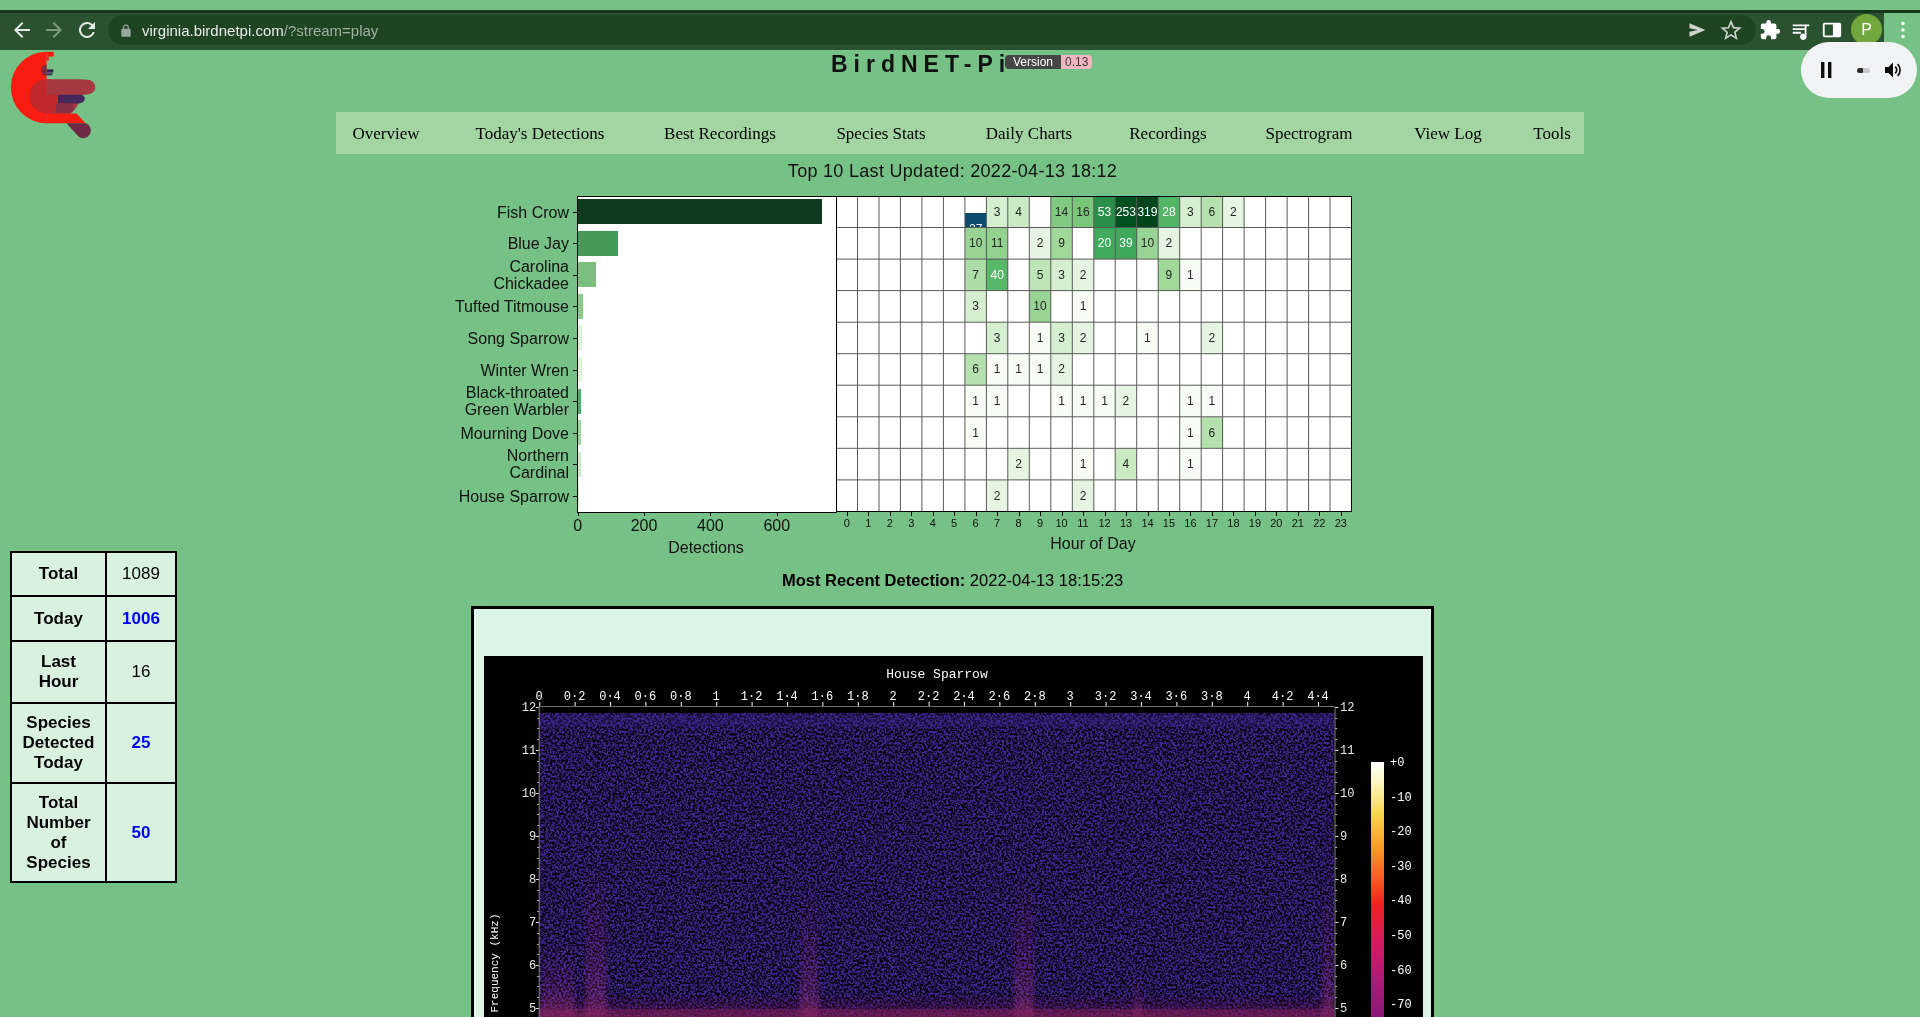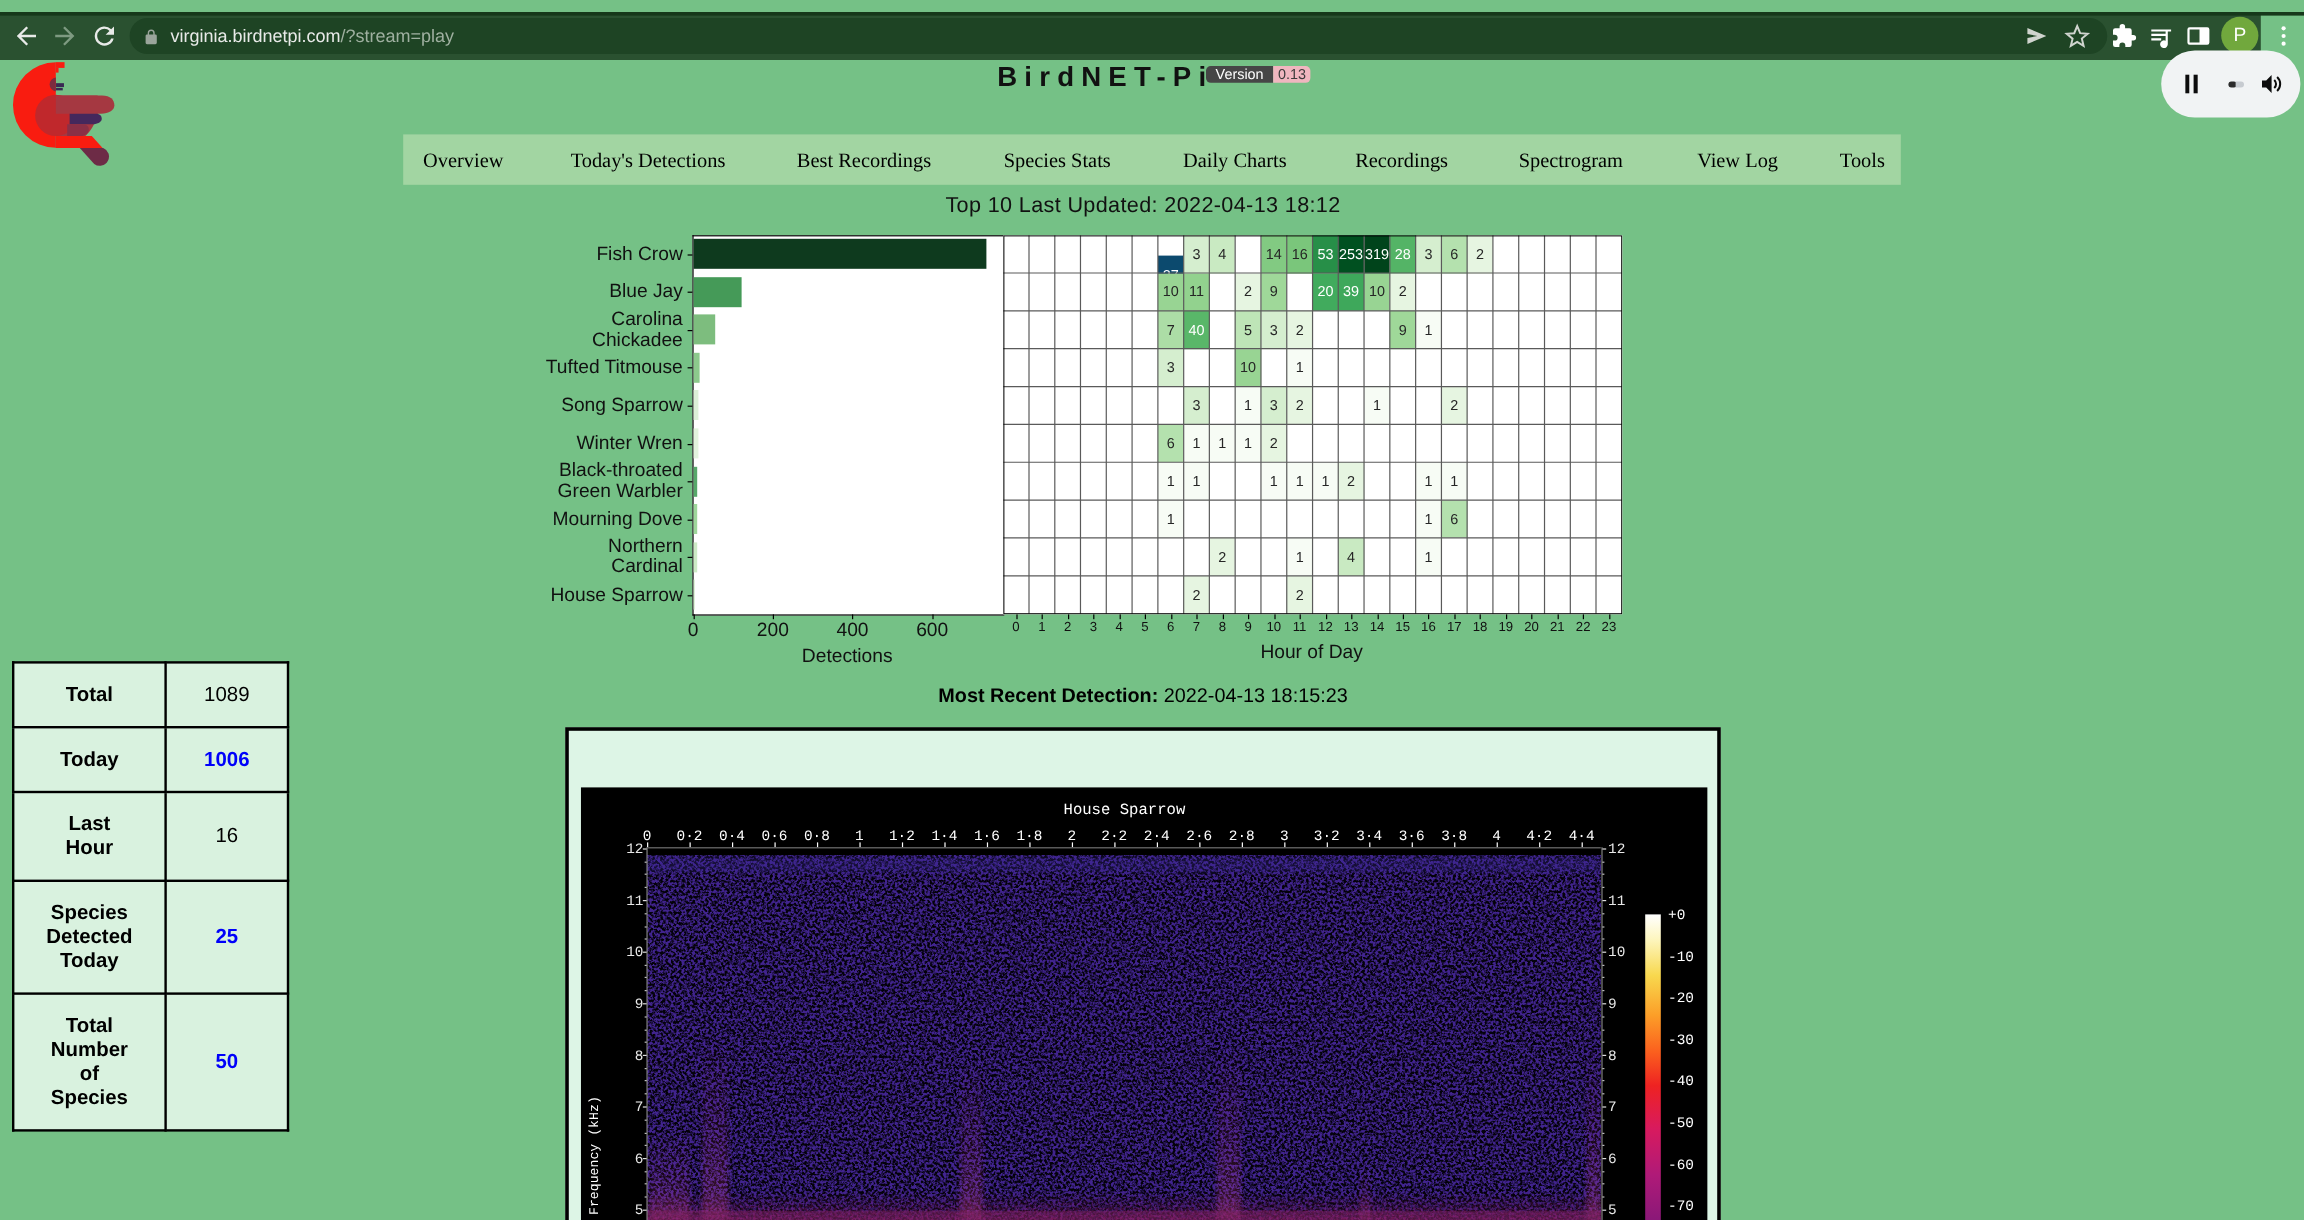--- a/index.html
+++ b/index.html
@@ -20,21 +20,21 @@
 #heat{position:absolute;left:836px;top:196px;width:516px;height:316px;background:#fff;}
 .bar{position:absolute;height:25px;}
 .ylab{position:absolute;right:1351px;text-align:right;font-size:16px;color:#111;line-height:17px;transform:translateY(-50%);white-space:nowrap;}
 .cell{position:absolute;width:21.5px;height:31.5px;font-size:12px;display:flex;align-items:center;justify-content:center;color:#262626;}
 .xt{position:absolute;top:517px;font-size:16px;color:#111;transform:translateX(-50%);}
 .ht{position:absolute;top:517px;font-size:11px;color:#111;transform:translateX(-50%);}
 #dets{position:absolute;left:706px;top:539px;transform:translateX(-50%);font-size:16px;color:#111;}
 #hod{position:absolute;left:1093px;top:535px;transform:translateX(-50%);font-size:16px;color:#111;}
 
 #stable{position:absolute;left:10px;top:551px;border-collapse:collapse;}
-#stable td{border:2px solid #000;background:#d9f2df;text-align:center;vertical-align:middle;font-size:17px;padding:16px;}
+#stable td{border:2px solid #000;background:#d9f2df;text-align:center;vertical-align:middle;font-size:17px;padding:0;}
 #stable td.k{font-weight:bold;width:93px;}
 #stable td.v{width:68px;}
 #stable td.v.b{color:#0000fa;font-weight:bold;}
 #recent{position:absolute;left:0;top:571px;width:1905px;text-align:center;font-size:16.5px;color:#000;}
 
 #box{position:absolute;left:471px;top:606px;width:957px;height:500px;background:#ddf5e6;border:3px solid #000;}
 #box .l1{margin-top:7px;text-align:center;font-size:18px;color:#0000e0;}
 #box .l1 .n{font-weight:bold;}
 #box .l1 .s{font-style:italic;}
 #box .l2{text-align:center;font-size:17px;color:#000;margin-top:0px;}

